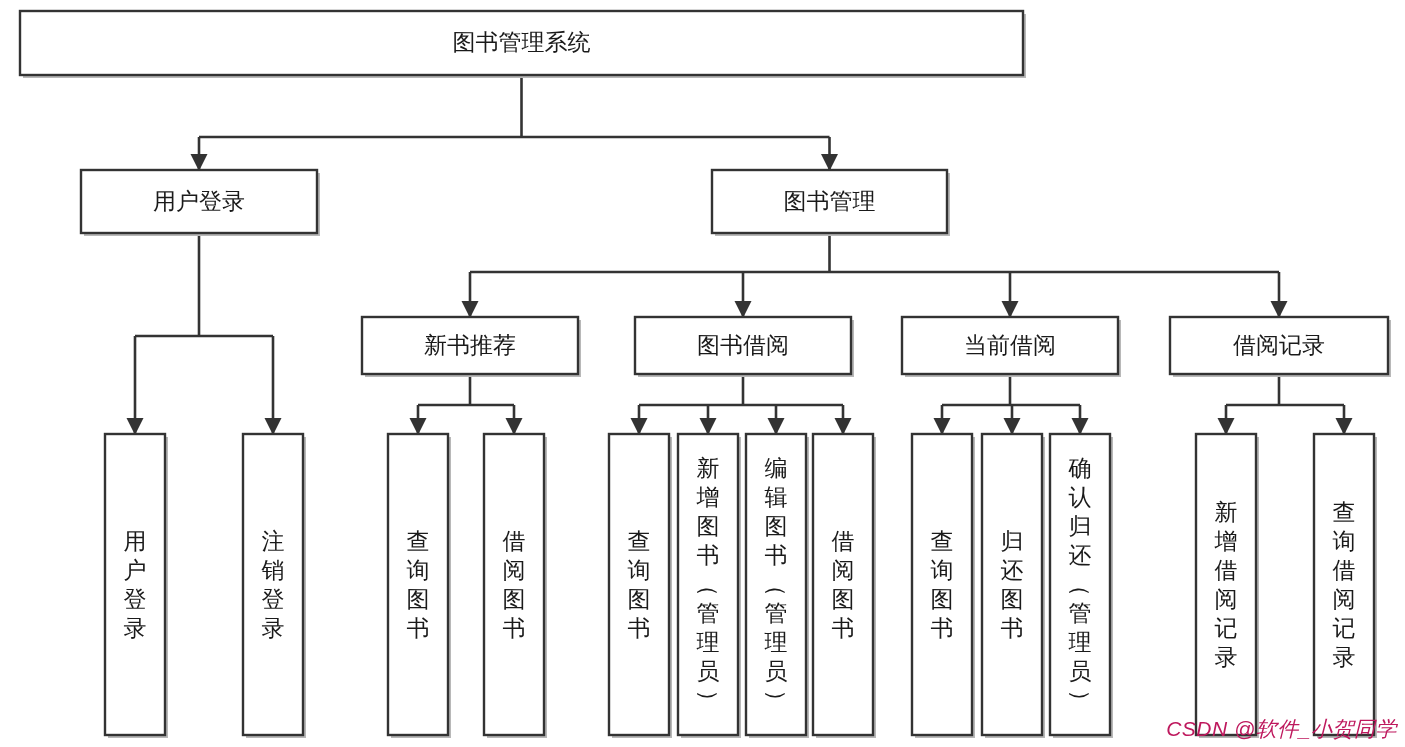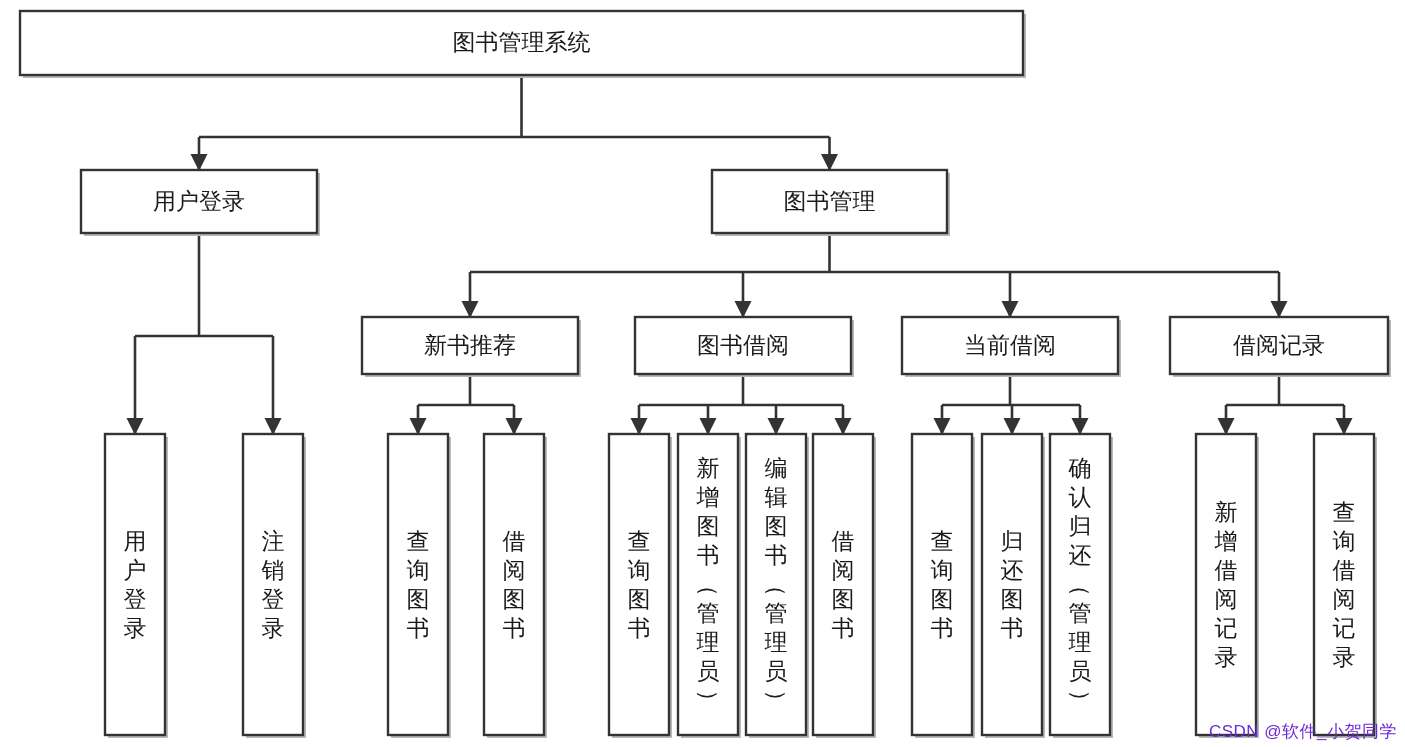--- a/index.html
+++ b/index.html
@@ -51,24 +51,25 @@
     font-family: "Liberation Sans", "DejaVu Sans", sans-serif;
     font-size: 23px;
     fill: #1a1a1a;
     text-anchor: middle;
   }
   .watermark {
     position: absolute;
     right: 8px;
     bottom: 4px;
     font-family: "Liberation Sans", "DejaVu Sans", sans-serif;
-    font-size: 17px;
-    color: #6d28d9;
+    font-size: 21px;
+    color: #be185d;
     white-space: nowrap;
     letter-spacing: 0.5px;
+    font-style: italic;
   }
 </style>
 </head>
 <body>
 
 <svg id="diagram" viewBox="0 0 1405 747">
   <g id="connectors-layer">
       <line x1="521.5" y1="75" x2="521.5" y2="137" class="connector"></line>
       <line x1="199" y1="137" x2="829.5" y2="137" class="connector"></line>
       <line x1="199" y1="137" x2="199" y2="169" class="connector"></line>

